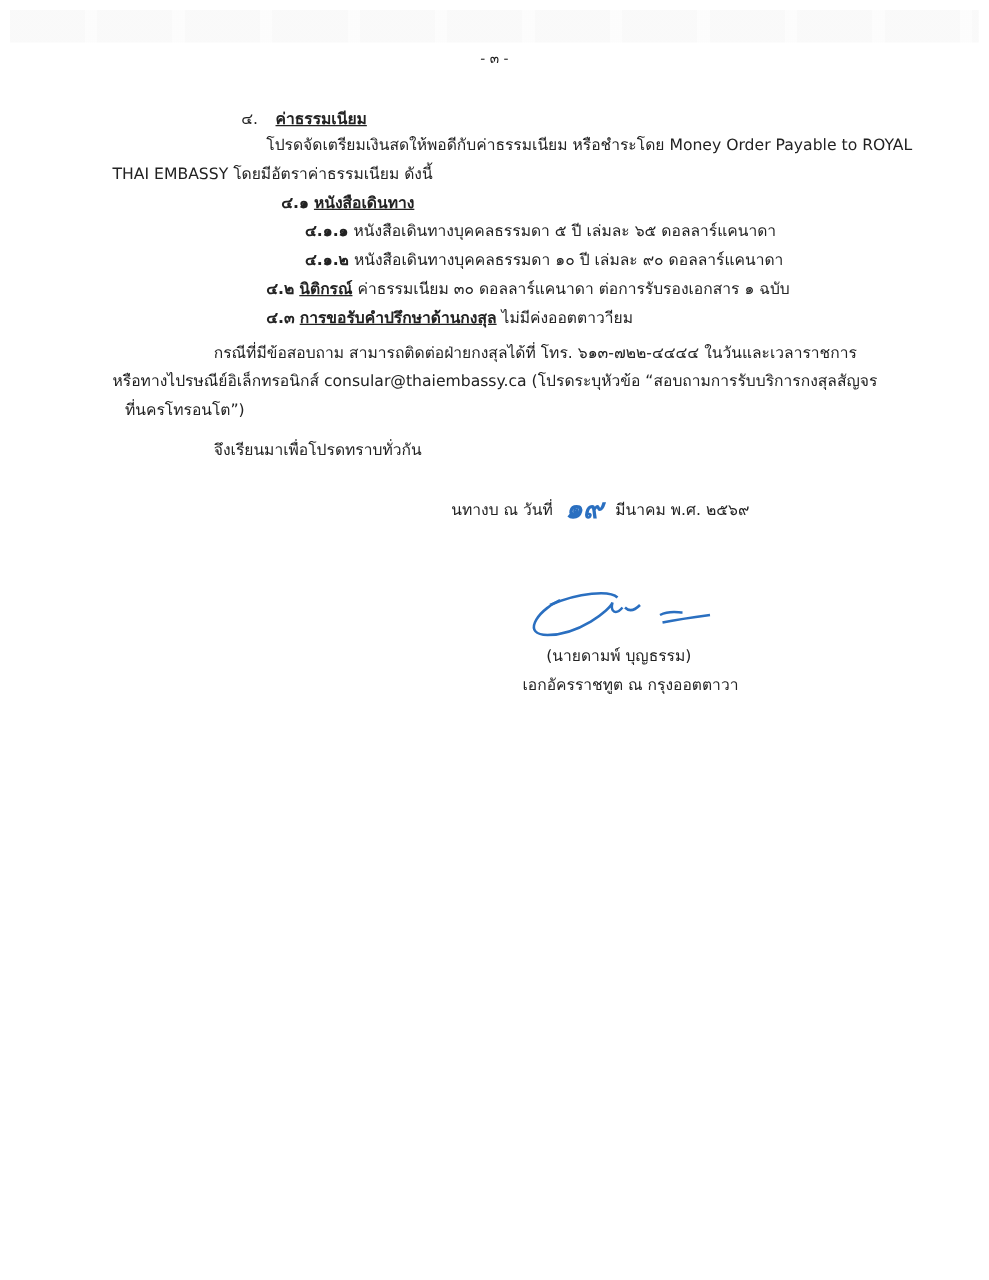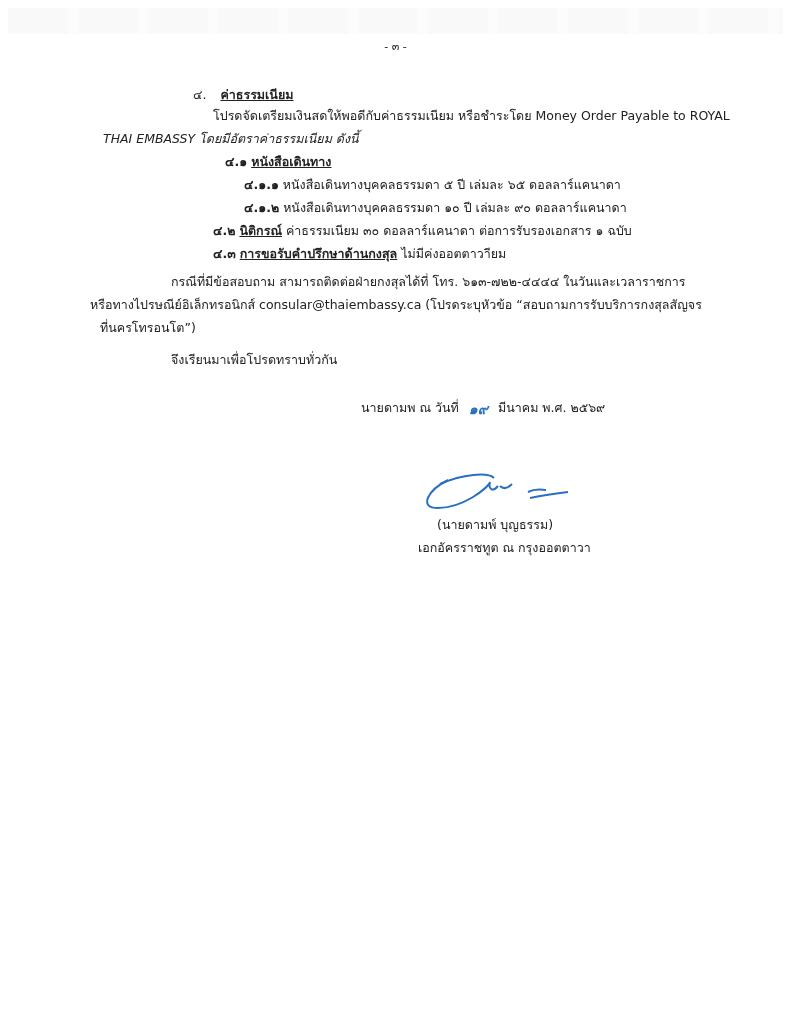--- a/index.html
+++ b/index.html
@@ -5,35 +5,35 @@
   html, body { margin: 0; padding: 0; background: #ffffff; }
   body {
     width: 791px; height: 1024px; position: relative; overflow: hidden;
     font-family: "DejaVu Sans", sans-serif; color: #222; font-size: 12.5px;
   }
   .bleed { position: absolute; left: 8px; right: 8px; top: 8px; height: 26px;
     background: repeating-linear-gradient(90deg, #f7f7f7 0 60px, #fbfbfb 60px 70px); opacity: .7; }
   .abs { position: absolute; white-space: nowrap; line-height: 18px; }
   .u { text-decoration: underline; font-weight: bold; }
   .b { font-weight: bold; }
-  .day { color: #2a6fc0; font-size: 14px; font-weight: bold; font-style: italic; vertical-align: -2px; margin: 0 6px; }
+  .day { color: #2a6fc0; font-size: 22px; font-weight: bold; font-style: italic; vertical-align: -2px; margin: 0 6px; }
 </style>
 </head>
 <body>
 
 <div class="bleed"></div>
 
 <div class="abs" style="left:0;right:0;top:38px;text-align:center;font-size:11px;">- ๓ -</div>
 
 <div class="abs" style="left:193px;top:86px;">
   <span>๔.</span>
   <span class="u" style="margin-left:10px;text-align:center;">ค่าธรรมเนียม</span>
 </div>
 <div class="abs" style="left:213px;top:107px;">โปรดจัดเตรียมเงินสดให้พอดีกับค่าธรรมเนียม หรือชำระโดย Money Order Payable to ROYAL</div>
-<div class="abs" style="left:103px;top:130px;font-style:italic;">THAI EMBASSY โดยมีอัตราค่าธรรมเนียม ดังนี้</div>
+<div class="abs" style="left:90px;top:130px;">THAI EMBASSY โดยมีอัตราค่าธรรมเนียม ดังนี้</div>
 
 <div class="abs" style="left:225px;top:153px;">
   <span class="b">๔.๑</span>
   <span class="u">หนังสือเดินทาง</span>
 </div>
 <div class="abs" style="left:244px;top:176px;">
   <span class="b">๔.๑.๑</span>
   <span>หนังสือเดินทางบุคคลธรรมดา ๕ ปี เล่มละ ๖๕ ดอลลาร์แคนาดา</span>
 </div>
 <div class="abs" style="left:244px;top:199px;">
@@ -51,21 +51,21 @@
   <span>ไม่มีค่งออตตาวาียม</span>
 </div>
 
 <div class="abs" style="left:171px;top:273px;">กรณีที่มีข้อสอบถาม สามารถติดต่อฝ่ายกงสุลได้ที่ โทร. ๖๑๓-๗๒๒-๔๔๔๔ ในวันและเวลาราชการ</div>
 <div class="abs" style="left:90px;top:296px;">หรือทางไปรษณีย์อิเล็กทรอนิกส์ consular@thaiembassy.ca (โปรดระบุหัวข้อ “สอบถามการรับบริการกงสุลสัญจร</div>
 <div class="abs" style="left:100px;top:319px;">ที่นครโทรอนโต”)</div>
 
 <div class="abs" style="left:171px;top:351px;">จึงเรียนมาเพื่อโปรดทราบทั่วกัน</div>
 
 <div class="abs" style="left:361px;top:399px;">
-  <span>นายดามพ ณ วันที่</span>
+  <span>นทางบ ณ วันที่</span>
   <span class="day">๑๙</span>
   <span>มีนาคม พ.ศ. ๒๕๖๙</span>
 </div>
 
 <svg style="position:absolute;left:418px;top:468px;" width="180" height="50">
   <path d="M30 12 C 10 22, 0 40, 20 40 C 45 40, 70 20, 72 14 C 70 22, 75 24, 80 18 M 82 18 C 86 22, 90 20, 94 16 M 110 24 C 118 20, 124 22, 128 22 M 112 30 C 122 28, 135 26, 150 24" stroke="#2a6fc0" stroke-width="2" fill="none"></path>
   <path d="M22 16 C 45 6, 70 4, 76 10" stroke="#2a6fc0" stroke-width="2" fill="none"></path>
 </svg>
 
 <div class="abs" style="left:437px;top:516px;">(นายดามพ์ บุญธรรม)</div>

